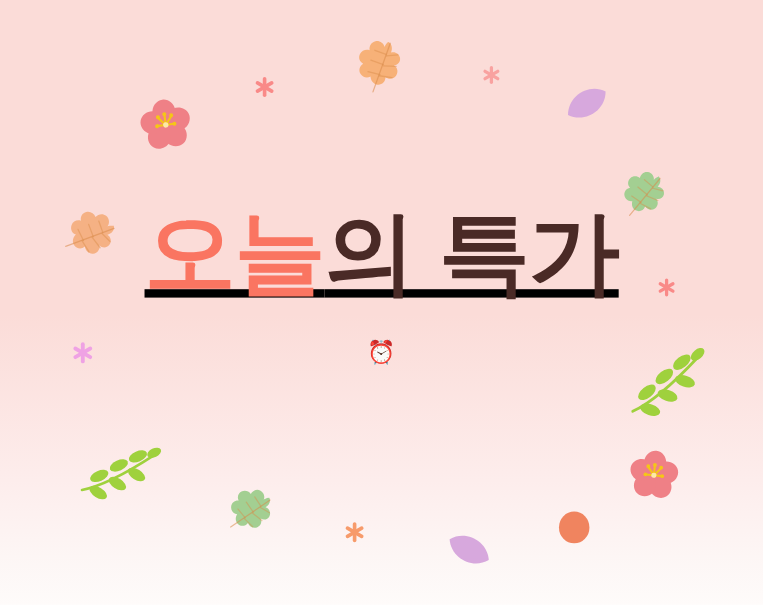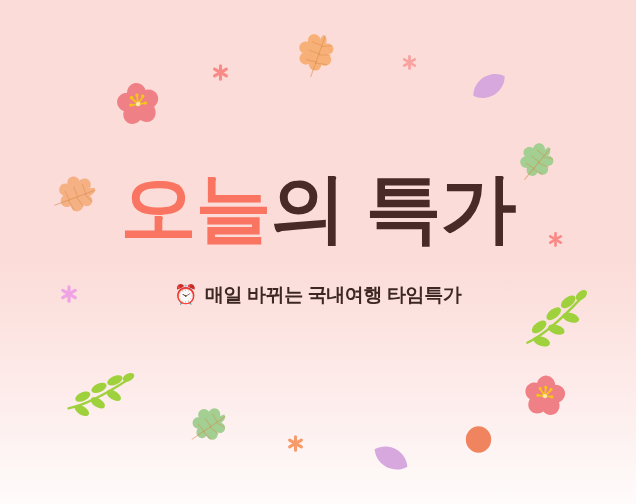--- a/index.html
+++ b/index.html
@@ -51,20 +51,21 @@
   .headline {
     margin: 0;
     padding: 0;
     font-family: "Liberation Sans", "DejaVu Sans", sans-serif;
     font-size: 76px;
     font-weight: 700;
     letter-spacing: -1px;
     line-height: 1.05;
     white-space: nowrap;
     transform: translateY(-14px);
+    text-decoration: underline;
   }
   .headline .accent { color: #fa7561; }
   .headline .base   { color: #4a2a26; }
 
   .subline {
     margin: 0;
     padding: 0;
     margin-top: 34px;
     transform: translateY(-14px);
     font-family: "Liberation Sans", "DejaVu Sans", sans-serif;
@@ -281,17 +282,16 @@
       <ellipse cx="50" cy="50" rx="47" ry="49" fill="#f0845f"></ellipse>
     </svg>
       </div>
     </div>
 
   <div class="center-stack">
     <h1 class="headline"><span class="accent">오늘</span><span class="base">의 특가</span></h1>
 
     <p class="subline">
       <span class="clock">⏰</span>
-      <span>매일 바뀌는 국내여행 타임특가</span>
     </p>
   </div>
 
 </div>
 
 </body></html>

